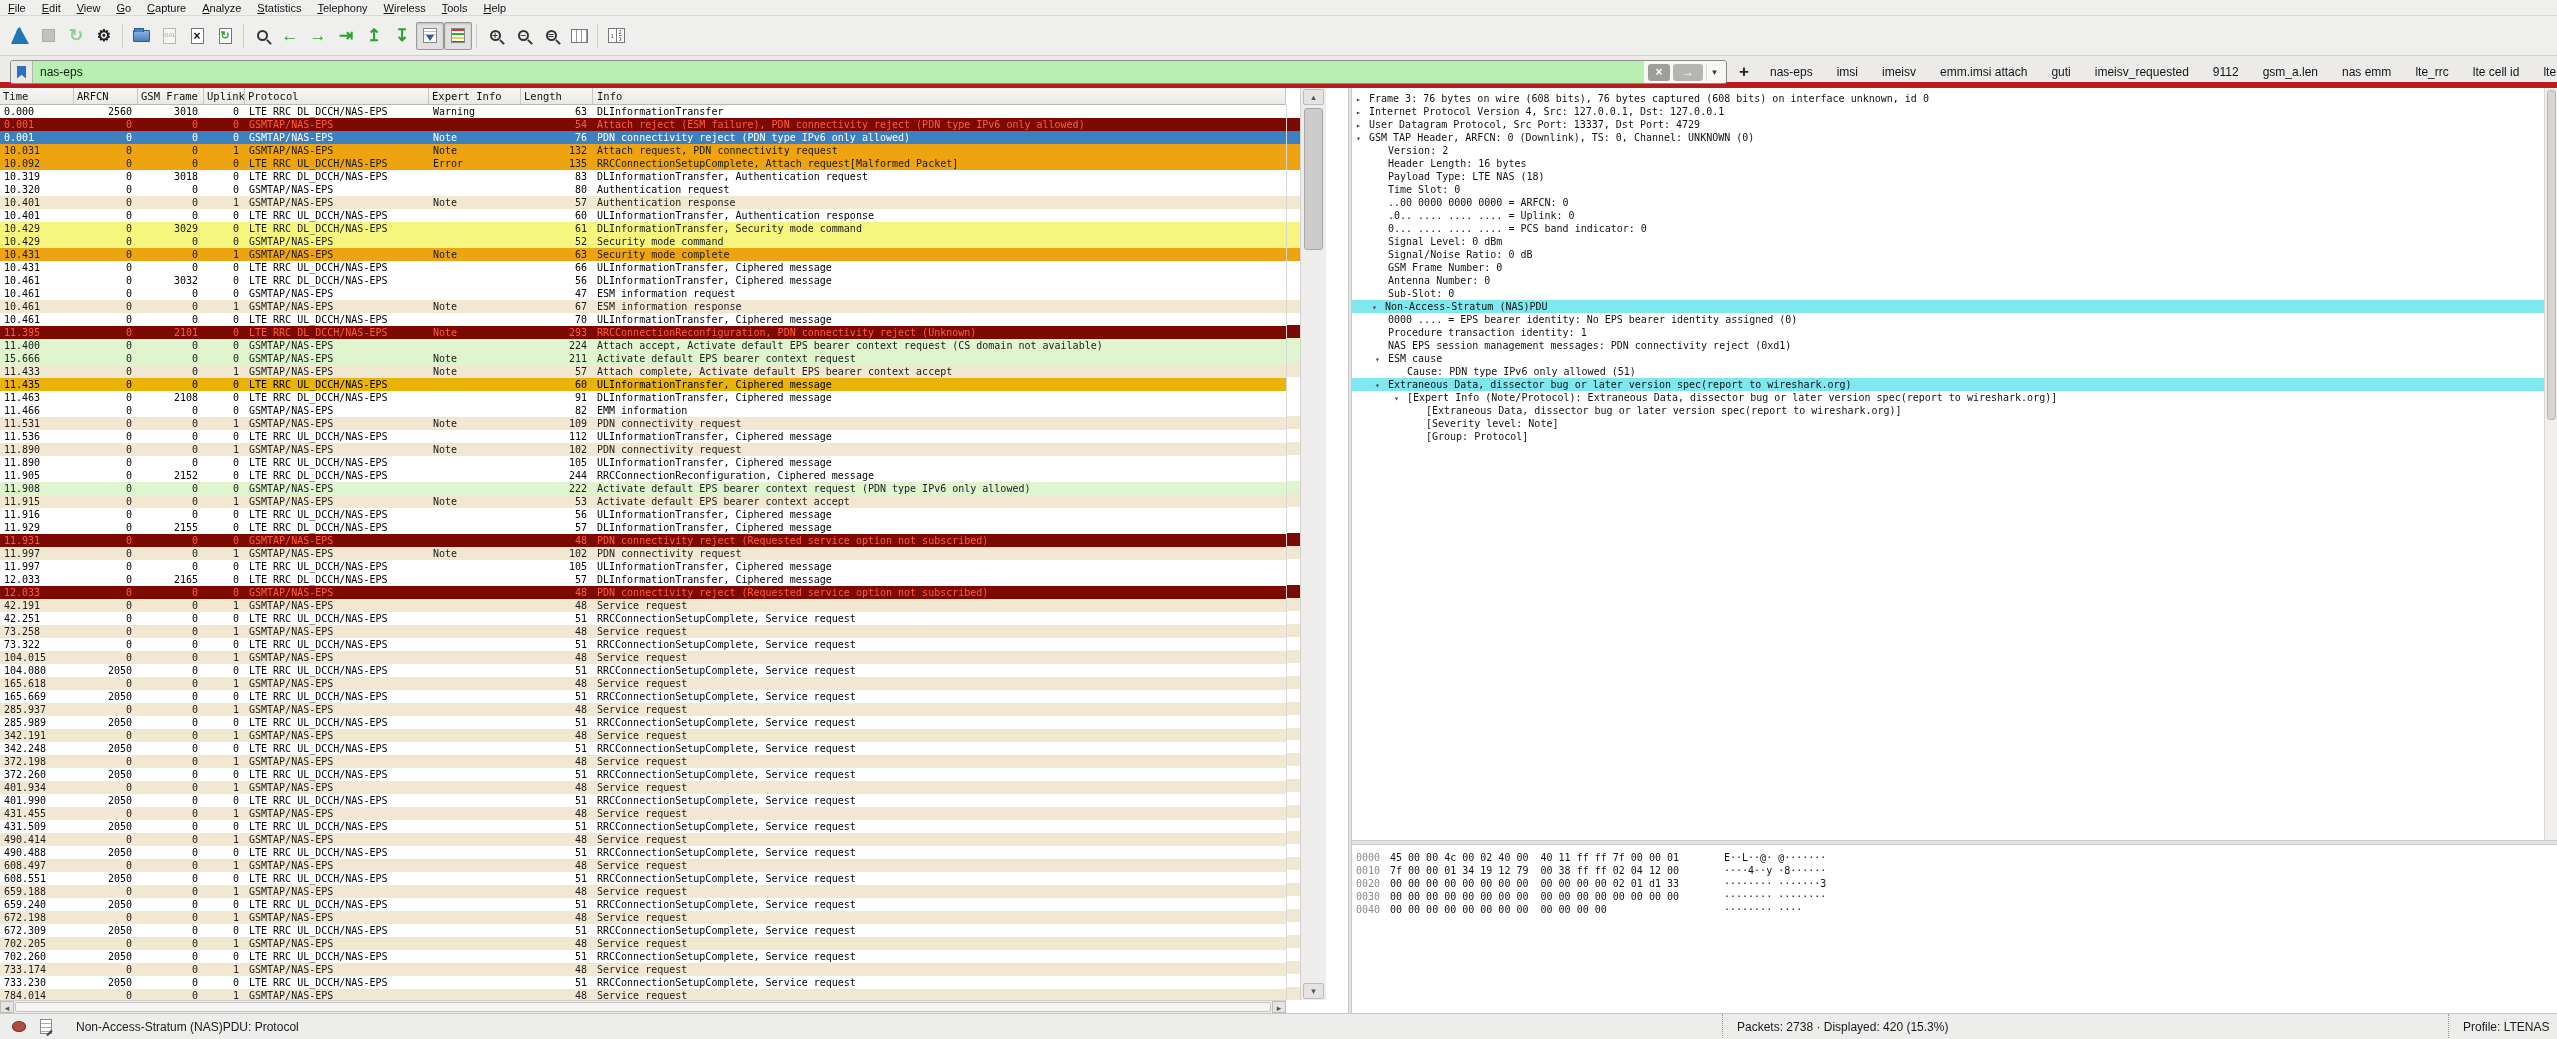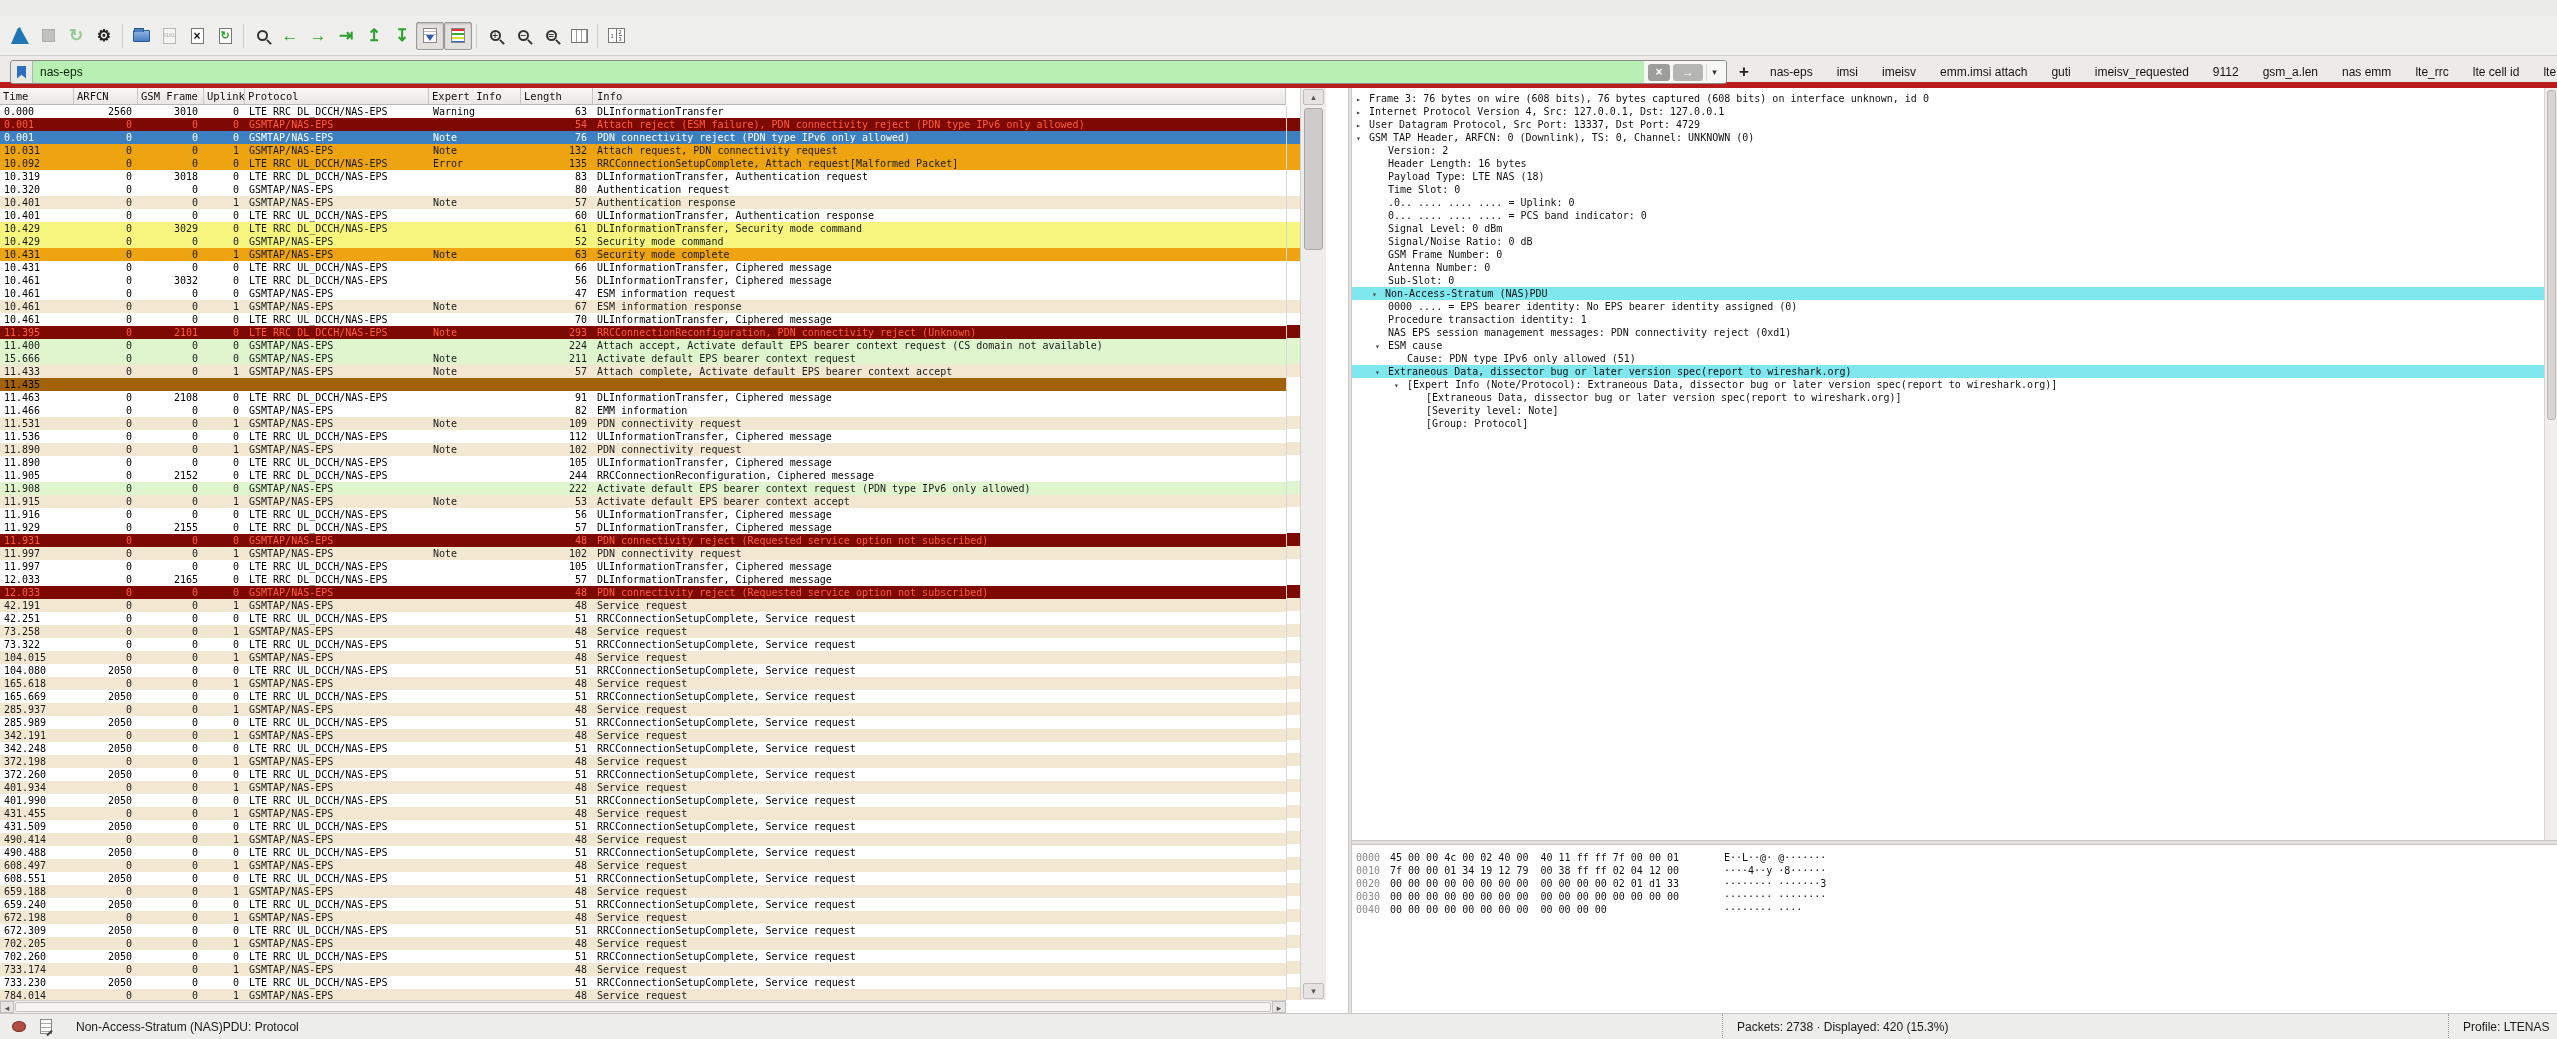--- a/index.html
+++ b/index.html
@@ -101,20 +101,33 @@
   .snote::after{content:"";position:absolute;right:-2px;bottom:-1px;width:7px;height:2px;background:#444;transform:rotate(-45deg)}
   .sfield{position:absolute;left:76px;top:0;height:26px;line-height:26px;font-size:12px;color:#1a1a1a}
   .spackets{position:absolute;left:1722px;top:0;height:26px;line-height:26px;font-size:12px;color:#1a1a1a;border-left:1px dotted #9a9a98;padding-left:14px}
   .sprofile{position:absolute;left:2448px;top:0;height:26px;line-height:26px;font-size:12px;color:#1a1a1a;border-left:1px dotted #9a9a98;padding-left:14px}
 </style>
 </head>
 <body>
 
 <div class="app">
 
+  <div class="menubar" id="menubar">
+      <div class="menu-item">File</div>
+      <div class="menu-item">Edit</div>
+      <div class="menu-item">View</div>
+      <div class="menu-item">Go</div>
+      <div class="menu-item">Capture</div>
+      <div class="menu-item">Analyze</div>
+      <div class="menu-item">Statistics</div>
+      <div class="menu-item">Telephony</div>
+      <div class="menu-item">Wireless</div>
+      <div class="menu-item">Tools</div>
+      <div class="menu-item">Help</div>
+    </div>
 
   <div class="toolbar" id="toolbar">
       <div class="tb">
         <span class="i-fin"></span>
       </div>
       <div class="tb disabled">
         <span class="i-stop"></span>
       </div>
       <div class="tb disabled">
         <span class="g-txt g-grn">↻</span>
@@ -236,21 +249,21 @@
           <div class="tr" style="background: rgb(238, 164, 16); color: rgb(26, 26, 26);"><div class="td c0 a-l">10.431</div><div class="td c1 a-r">0</div><div class="td c2 a-r">0</div><div class="td c3 a-r">1</div><div class="td c4 a-l">GSMTAP/NAS-EPS</div><div class="td c5 a-l">Note</div><div class="td c6 a-r">63</div><div class="td c7">Security mode complete</div></div>
           <div class="tr" style="background: rgb(255, 255, 255); color: rgb(0, 0, 0);"><div class="td c0 a-l">10.431</div><div class="td c1 a-r">0</div><div class="td c2 a-r">0</div><div class="td c3 a-r">0</div><div class="td c4 a-l">LTE RRC UL_DCCH/NAS-EPS</div><div class="td c5 a-l"></div><div class="td c6 a-r">66</div><div class="td c7">ULInformationTransfer, Ciphered message</div></div>
           <div class="tr" style="background: rgb(255, 255, 255); color: rgb(0, 0, 0);"><div class="td c0 a-l">10.461</div><div class="td c1 a-r">0</div><div class="td c2 a-r">3032</div><div class="td c3 a-r">0</div><div class="td c4 a-l">LTE RRC DL_DCCH/NAS-EPS</div><div class="td c5 a-l"></div><div class="td c6 a-r">56</div><div class="td c7">DLInformationTransfer, Ciphered message</div></div>
           <div class="tr" style="background: rgb(255, 255, 255); color: rgb(0, 0, 0);"><div class="td c0 a-l">10.461</div><div class="td c1 a-r">0</div><div class="td c2 a-r">0</div><div class="td c3 a-r">0</div><div class="td c4 a-l">GSMTAP/NAS-EPS</div><div class="td c5 a-l"></div><div class="td c6 a-r">47</div><div class="td c7">ESM information request</div></div>
           <div class="tr" style="background: rgb(242, 232, 210); color: rgb(26, 26, 26);"><div class="td c0 a-l">10.461</div><div class="td c1 a-r">0</div><div class="td c2 a-r">0</div><div class="td c3 a-r">1</div><div class="td c4 a-l">GSMTAP/NAS-EPS</div><div class="td c5 a-l">Note</div><div class="td c6 a-r">67</div><div class="td c7">ESM information response</div></div>
           <div class="tr" style="background: rgb(255, 255, 255); color: rgb(0, 0, 0);"><div class="td c0 a-l">10.461</div><div class="td c1 a-r">0</div><div class="td c2 a-r">0</div><div class="td c3 a-r">0</div><div class="td c4 a-l">LTE RRC UL_DCCH/NAS-EPS</div><div class="td c5 a-l"></div><div class="td c6 a-r">70</div><div class="td c7">ULInformationTransfer, Ciphered message</div></div>
           <div class="tr" style="background: rgb(125, 10, 2); color: rgb(255, 92, 60);"><div class="td c0 a-l">11.395</div><div class="td c1 a-r">0</div><div class="td c2 a-r">2101</div><div class="td c3 a-r">0</div><div class="td c4 a-l">LTE RRC DL_DCCH/NAS-EPS</div><div class="td c5 a-l">Note</div><div class="td c6 a-r">293</div><div class="td c7">RRCConnectionReconfiguration, PDN connectivity reject (Unknown)</div></div>
           <div class="tr" style="background: rgb(222, 245, 205); color: rgb(26, 26, 26);"><div class="td c0 a-l">11.400</div><div class="td c1 a-r">0</div><div class="td c2 a-r">0</div><div class="td c3 a-r">0</div><div class="td c4 a-l">GSMTAP/NAS-EPS</div><div class="td c5 a-l"></div><div class="td c6 a-r">224</div><div class="td c7">Attach accept, Activate default EPS bearer context request (CS domain not available)</div></div>
           <div class="tr" style="background: rgb(222, 245, 205); color: rgb(26, 26, 26);"><div class="td c0 a-l">15.666</div><div class="td c1 a-r">0</div><div class="td c2 a-r">0</div><div class="td c3 a-r">0</div><div class="td c4 a-l">GSMTAP/NAS-EPS</div><div class="td c5 a-l">Note</div><div class="td c6 a-r">211</div><div class="td c7">Activate default EPS bearer context request</div></div>
           <div class="tr" style="background: rgb(242, 232, 210); color: rgb(26, 26, 26);"><div class="td c0 a-l">11.433</div><div class="td c1 a-r">0</div><div class="td c2 a-r">0</div><div class="td c3 a-r">1</div><div class="td c4 a-l">GSMTAP/NAS-EPS</div><div class="td c5 a-l">Note</div><div class="td c6 a-r">57</div><div class="td c7">Attach complete, Activate default EPS bearer context accept</div></div>
-          <div class="tr" style="background: #a16207; color: rgb(0, 0, 0); flex-direction: column;"><div class="td c0 a-l">11.435</div><div class="td c1 a-r">0</div><div class="td c2 a-r">0</div><div class="td c3 a-r">0</div><div class="td c4 a-l">LTE RRC UL_DCCH/NAS-EPS</div><div class="td c5 a-l"></div><div class="td c6 a-r">60</div><div class="td c7">ULInformationTransfer, Ciphered message</div></div>
+          <div class="tr" style="background: #eab308; color: rgb(0, 0, 0);"><div class="td c0 a-l">11.435</div><div class="td c1 a-r">0</div><div class="td c2 a-r">0</div><div class="td c3 a-r">0</div><div class="td c4 a-l">LTE RRC UL_DCCH/NAS-EPS</div><div class="td c5 a-l"></div><div class="td c6 a-r">60</div><div class="td c7">ULInformationTransfer, Ciphered message</div></div>
           <div class="tr" style="background: rgb(255, 255, 255); color: rgb(0, 0, 0);"><div class="td c0 a-l">11.463</div><div class="td c1 a-r">0</div><div class="td c2 a-r">2108</div><div class="td c3 a-r">0</div><div class="td c4 a-l">LTE RRC DL_DCCH/NAS-EPS</div><div class="td c5 a-l"></div><div class="td c6 a-r">91</div><div class="td c7">DLInformationTransfer, Ciphered message</div></div>
           <div class="tr" style="background: rgb(255, 255, 255); color: rgb(0, 0, 0);"><div class="td c0 a-l">11.466</div><div class="td c1 a-r">0</div><div class="td c2 a-r">0</div><div class="td c3 a-r">0</div><div class="td c4 a-l">GSMTAP/NAS-EPS</div><div class="td c5 a-l"></div><div class="td c6 a-r">82</div><div class="td c7">EMM information</div></div>
           <div class="tr" style="background: rgb(242, 232, 210); color: rgb(26, 26, 26);"><div class="td c0 a-l">11.531</div><div class="td c1 a-r">0</div><div class="td c2 a-r">0</div><div class="td c3 a-r">1</div><div class="td c4 a-l">GSMTAP/NAS-EPS</div><div class="td c5 a-l">Note</div><div class="td c6 a-r">109</div><div class="td c7">PDN connectivity request</div></div>
           <div class="tr" style="background: rgb(255, 255, 255); color: rgb(0, 0, 0);"><div class="td c0 a-l">11.536</div><div class="td c1 a-r">0</div><div class="td c2 a-r">0</div><div class="td c3 a-r">0</div><div class="td c4 a-l">LTE RRC UL_DCCH/NAS-EPS</div><div class="td c5 a-l"></div><div class="td c6 a-r">112</div><div class="td c7">ULInformationTransfer, Ciphered message</div></div>
           <div class="tr" style="background: rgb(242, 232, 210); color: rgb(26, 26, 26);"><div class="td c0 a-l">11.890</div><div class="td c1 a-r">0</div><div class="td c2 a-r">0</div><div class="td c3 a-r">1</div><div class="td c4 a-l">GSMTAP/NAS-EPS</div><div class="td c5 a-l">Note</div><div class="td c6 a-r">102</div><div class="td c7">PDN connectivity request</div></div>
           <div class="tr" style="background: rgb(255, 255, 255); color: rgb(0, 0, 0);"><div class="td c0 a-l">11.890</div><div class="td c1 a-r">0</div><div class="td c2 a-r">0</div><div class="td c3 a-r">0</div><div class="td c4 a-l">LTE RRC UL_DCCH/NAS-EPS</div><div class="td c5 a-l"></div><div class="td c6 a-r">105</div><div class="td c7">ULInformationTransfer, Ciphered message</div></div>
           <div class="tr" style="background: rgb(255, 255, 255); color: rgb(0, 0, 0);"><div class="td c0 a-l">11.905</div><div class="td c1 a-r">0</div><div class="td c2 a-r">2152</div><div class="td c3 a-r">0</div><div class="td c4 a-l">LTE RRC DL_DCCH/NAS-EPS</div><div class="td c5 a-l"></div><div class="td c6 a-r">244</div><div class="td c7">RRCConnectionReconfiguration, Ciphered message</div></div>
           <div class="tr" style="background: rgb(222, 245, 205); color: rgb(26, 26, 26);"><div class="td c0 a-l">11.908</div><div class="td c1 a-r">0</div><div class="td c2 a-r">0</div><div class="td c3 a-r">0</div><div class="td c4 a-l">GSMTAP/NAS-EPS</div><div class="td c5 a-l"></div><div class="td c6 a-r">222</div><div class="td c7">Activate default EPS bearer context request (PDN type IPv6 only allowed)</div></div>
           <div class="tr" style="background: rgb(242, 232, 210); color: rgb(26, 26, 26);"><div class="td c0 a-l">11.915</div><div class="td c1 a-r">0</div><div class="td c2 a-r">0</div><div class="td c3 a-r">1</div><div class="td c4 a-l">GSMTAP/NAS-EPS</div><div class="td c5 a-l">Note</div><div class="td c6 a-r">53</div><div class="td c7">Activate default EPS bearer context accept</div></div>
           <div class="tr" style="background: rgb(255, 255, 255); color: rgb(0, 0, 0);"><div class="td c0 a-l">11.916</div><div class="td c1 a-r">0</div><div class="td c2 a-r">0</div><div class="td c3 a-r">0</div><div class="td c4 a-l">LTE RRC UL_DCCH/NAS-EPS</div><div class="td c5 a-l"></div><div class="td c6 a-r">56</div><div class="td c7">ULInformationTransfer, Ciphered message</div></div>
@@ -380,20 +393,21 @@
     <div class="rpane">
       <div class="detail" id="detail">
           <div class="dl" style="padding-left: 4px;"><span class="arr">▸</span><span>Frame 3: 76 bytes on wire (608 bits), 76 bytes captured (608 bits) on interface unknown, id 0</span></div>
           <div class="dl" style="padding-left: 4px;"><span class="arr">▸</span><span>Internet Protocol Version 4, Src: 127.0.0.1, Dst: 127.0.0.1</span></div>
           <div class="dl" style="padding-left: 4px;"><span class="arr">▸</span><span>User Datagram Protocol, Src Port: 13337, Dst Port: 4729</span></div>
           <div class="dl" style="padding-left: 4px;"><span class="arr">▾</span><span>GSM TAP Header, ARFCN: 0 (Downlink), TS: 0, Channel: UNKNOWN (0)</span></div>
           <div class="dl" style="padding-left: 23px;"><span class="arr"> </span><span>Version: 2</span></div>
           <div class="dl" style="padding-left: 23px;"><span class="arr"> </span><span>Header Length: 16 bytes</span></div>
           <div class="dl" style="padding-left: 23px;"><span class="arr"> </span><span>Payload Type: LTE NAS (18)</span></div>
           <div class="dl" style="padding-left: 23px;"><span class="arr"> </span><span>Time Slot: 0</span></div>
+          <div class="dl" style="padding-left: 23px;"><span class="arr"> </span><span>..00 0000 0000 0000 = ARFCN: 0</span></div>
           <div class="dl" style="padding-left: 23px;"><span class="arr"> </span><span>.0.. .... .... .... = Uplink: 0</span></div>
           <div class="dl" style="padding-left: 23px;"><span class="arr"> </span><span>0... .... .... .... = PCS band indicator: 0</span></div>
           <div class="dl" style="padding-left: 23px;"><span class="arr"> </span><span>Signal Level: 0 dBm</span></div>
           <div class="dl" style="padding-left: 23px;"><span class="arr"> </span><span>Signal/Noise Ratio: 0 dB</span></div>
           <div class="dl" style="padding-left: 23px;"><span class="arr"> </span><span>GSM Frame Number: 0</span></div>
           <div class="dl" style="padding-left: 23px;"><span class="arr"> </span><span>Antenna Number: 0</span></div>
           <div class="dl" style="padding-left: 23px;"><span class="arr"> </span><span>Sub-Slot: 0</span></div>
           <div class="dl hl" style="padding-left: 20px;"><span class="arr">▾</span><span>Non-Access-Stratum (NAS)PDU</span></div>
           <div class="dl" style="padding-left: 23px;"><span class="arr"> </span><span>0000 .... = EPS bearer identity: No EPS bearer identity assigned (0)</span></div>
           <div class="dl" style="padding-left: 23px;"><span class="arr"> </span><span>Procedure transaction identity: 1</span></div>

